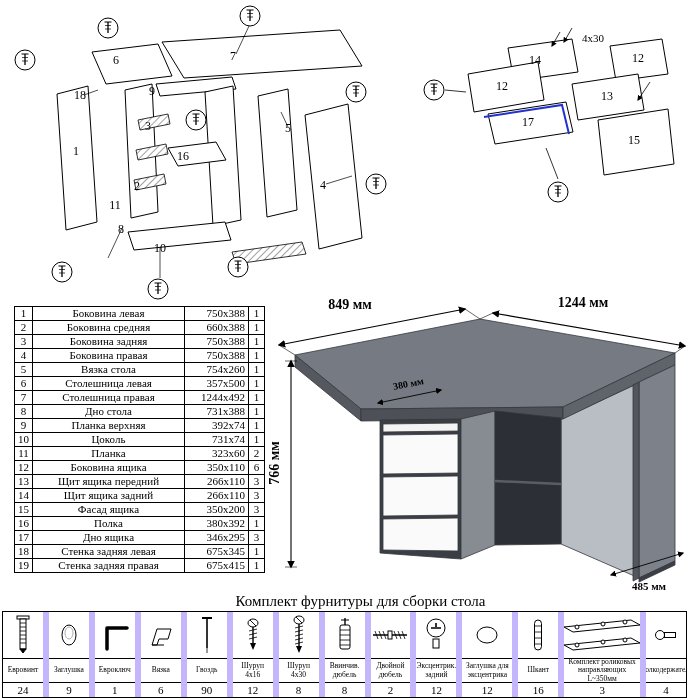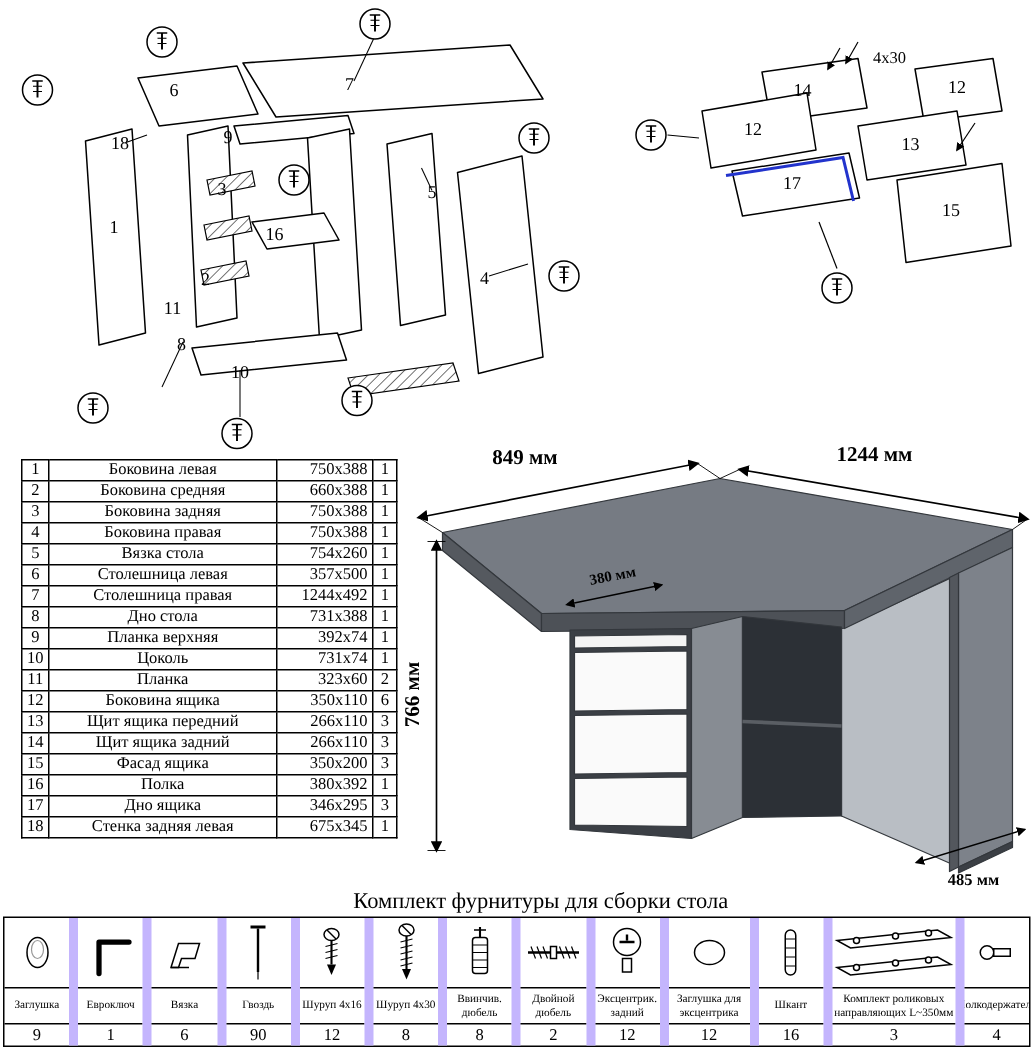--- a/index.html
+++ b/index.html
@@ -241,20 +241,26 @@
           <td class="name">Дно ящика</td>
           <td class="size">346x295</td>
           <td class="qty">3</td>
         </tr>
         <tr>
           <td class="num">18</td>
           <td class="name">Стенка задняя левая</td>
           <td class="size">675x345</td>
           <td class="qty">1</td>
         </tr>
+        <tr>
+          <td class="num">19</td>
+          <td class="name">Стенка задняя правая</td>
+          <td class="size">675x415</td>
+          <td class="qty">1</td>
+        </tr>
       </tbody>
   </table>
 
   <svg class="abs" style="left:265px;top:293px" width="424" height="300" viewBox="0 0 424 300">
     <g stroke="#33373c" stroke-width="0.8" stroke-linejoin="round">
       <polygon points="296,126 374,90 374,285 296,251" fill="#b9bec4"></polygon>
       <polygon points="30,62 215,26 410,60 298,114 96,116" fill="#767b83"></polygon>
       <polygon points="30,62 96,116 96,128 30,74" fill="#55595f"></polygon>
       <polygon points="96,116 298,114 298,126 96,128" fill="#4d5157"></polygon>
       <polygon points="298,114 410,60 410,72 298,126" fill="#5f646b"></polygon>
@@ -291,20 +297,34 @@
       <text x="14" y="170" font-size="14" text-anchor="middle" transform="rotate(-90 14 170)">766 мм</text>
       <text x="144" y="94" font-size="10" text-anchor="middle" transform="rotate(-11 144 94)">380 мм</text>
       <text x="384" y="297" font-size="11" text-anchor="middle">485 мм</text>
     </g>
   </svg>
 
   <div class="hw-title">Комплект фурнитуры для сборки стола</div>
   <div class="hw-table">
       <div class="hw-cell">
         <div class="hw-icon">
+          <svg width="26" height="42" viewBox="0 0 26 42">
+            <g stroke="#000" fill="#fff">
+              <rect x="7" y="2" width="12" height="3"></rect>
+              <rect x="10" y="5" width="6" height="30"></rect>
+              <path d="M10 9h6M10 13h6M10 17h6M10 21h6M10 25h6M10 29h6" stroke-width="0.8"></path>
+              <path d="M10 35l3 4 3-4z" fill="#000"></path>
+            </g>
+          </svg>
+        </div>
+        <div class="hw-name">Евровинт</div>
+        <div class="hw-qty">24</div>
+      </div>
+      <div class="hw-cell">
+        <div class="hw-icon">
           <svg width="24" height="40" viewBox="0 0 24 40">
             <ellipse cx="12" cy="20" rx="7" ry="10" fill="#fff" stroke="#000"></ellipse>
             <ellipse cx="12" cy="18" rx="4" ry="6" fill="none" stroke="#999" stroke-width="0.8"></ellipse>
           </svg>
         </div>
         <div class="hw-name">Заглушка</div>
         <div class="hw-qty">9</div>
       </div>
       <div class="hw-cell">
         <div class="hw-icon">

